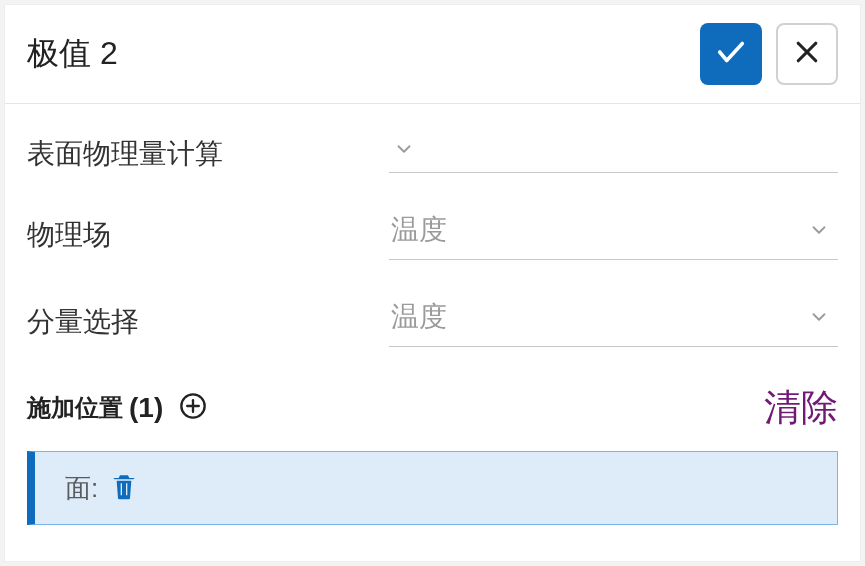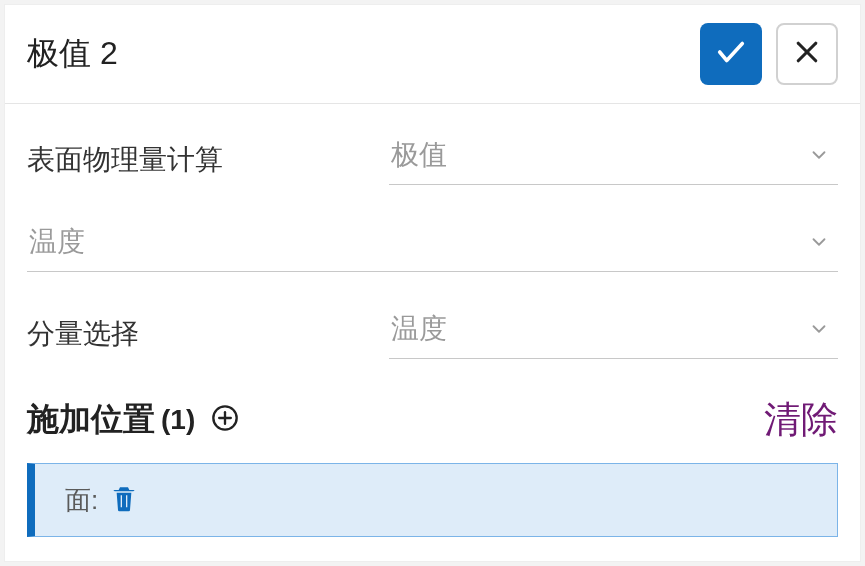--- a/index.html
+++ b/index.html
@@ -89,21 +89,21 @@
     justify-content: center;
   }
   .chevron-down svg { stroke: #9a9a9a; }
   .section-row {
     display: flex;
     align-items: center;
     margin-top: 18px;
     margin-bottom: 18px;
   }
   .section-title {
-    font-size: 32px;
+    font-size: 24px;
     font-weight: 600;
     color: #222;
   }
   .section-count {
     font-size: 28px;
     font-weight: 600;
     color: #222;
     margin-left: 6px;
   }
   .add-btn {
@@ -175,30 +175,30 @@
         </span>
       </div>
     </div>
   </div>
 
   <div class="body">
 
     <div class="field-row">
       <div class="field-label">表面物理量计算</div>
       <div class="field-select">
-        <div class="field-select-value">极值</div>
         <span class="chevron-down">
           <svg width="22" height="22" viewBox="0 0 24 24" fill="none" stroke-width="2" stroke-linecap="round" stroke-linejoin="round">
               <polyline points="6 9 12 15 18 9"></polyline>
             </svg>
         </span>
       </div>
     </div>
 
     <div class="field-row">
+      <div class="field-label">物理场</div>
       <div class="field-select">
         <div class="field-select-value">温度</div>
         <span class="chevron-down">
           <svg width="22" height="22" viewBox="0 0 24 24" fill="none" stroke-width="2" stroke-linecap="round" stroke-linejoin="round">
               <polyline points="6 9 12 15 18 9"></polyline>
             </svg>
         </span>
       </div>
     </div>
 

